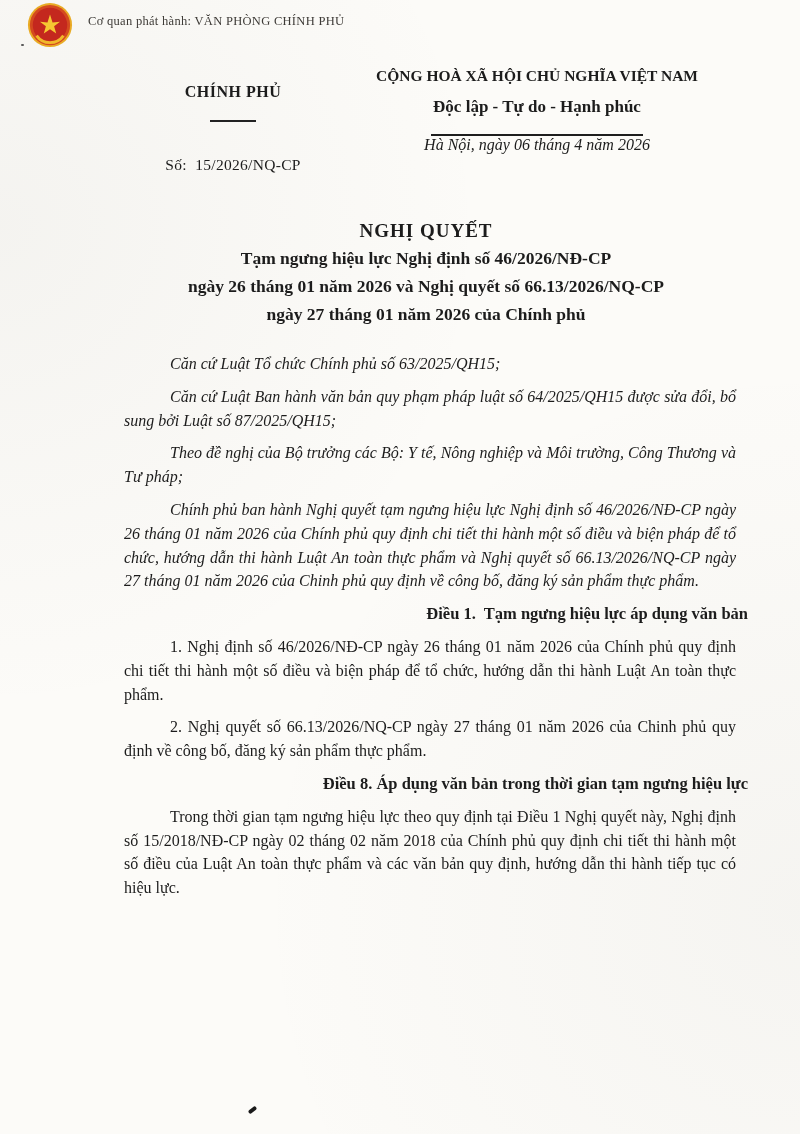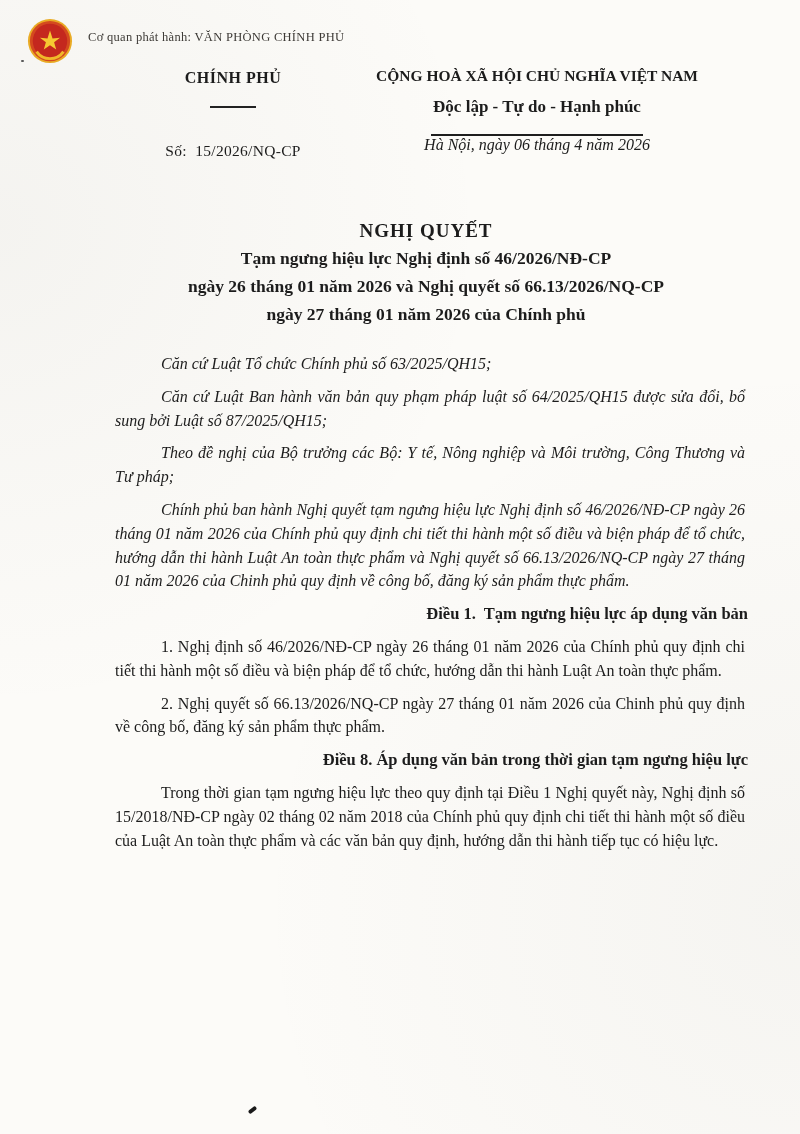--- a/index.html
+++ b/index.html
@@ -11,47 +11,47 @@
     color:#1c1c1c;
   }
   
   .page::before{
     content:"";position:absolute;inset:0;pointer-events:none;
     background:
       radial-gradient(circle at 0% 20%, rgba(120,120,110,0.06), transparent 40%),
       radial-gradient(circle at 100% 80%, rgba(120,120,110,0.05), transparent 45%);
   }
   
-  .scanbar{position:absolute;left:0;top:16px;width:784px;height:52px;}
+  .scanbar{position:absolute;left:0;top:0;width:784px;height:52px;}
   .emblem{position:absolute;left:26px;top:3px;width:48px;height:46px;}
   .scanbar-label{
     position:absolute;left:88px;top:14px;
     font-size:12.5px;color:#3d3a36;letter-spacing:0.3px;white-space:nowrap;
   }
   
-  .hdr-left{position:absolute;left:118px;top:68px;width:230px;text-align:center;}
+  .hdr-left{position:absolute;left:118px;top:82px;width:230px;text-align:center;}
   .issuer{font-weight:bold;font-size:16px;line-height:20px;letter-spacing:0.5px;}
   .issuer-divider{width:46px;height:2px;background:#222;margin:18px auto 0;}
   .doc-number{margin-top:34px;font-size:15.5px;letter-spacing:0.3px;white-space:nowrap;}
   .hdr-right{position:absolute;left:372px;top:66px;width:330px;text-align:center;}
   .national-title{font-weight:bold;font-size:15.5px;line-height:20px;white-space:nowrap;}
   .motto{font-weight:bold;font-size:17px;margin-top:10px;line-height:22px;}
   .motto-divider{width:212px;height:2px;background:#1e1e1e;margin:16px auto 0;}
   .place-date{font-style:italic;font-size:16px;white-space:nowrap;}
   
   .title-block{position:absolute;left:96px;top:218px;width:660px;text-align:center;}
   .doc-type{font-weight:bold;font-size:19px;letter-spacing:1px;line-height:26px;}
   .subject{font-weight:bold;font-size:17.5px;line-height:28px;}
   .subject:first-of-type{margin-top:4px;}
   
   .body{
     position:absolute;left:112px;top:352px;width:636px;
     font-size:16px;line-height:23.8px;text-align:justify;
   }
-  .body p{margin:0 3px 9px;text-indent:46px;}
+  .body p{margin:0 12px 9px;text-indent:46px;}
   .preamble p{font-style:italic;}
   .sec-heading{
     font-weight:bold;font-size:16.5px;text-indent:46px;text-align:right;
     margin:8px 0 9px;
   }
   
   .speck-bottom{
     position:absolute;left:248px;top:1108px;width:9px;height:4px;
     background:#1a1a1a;border-radius:2px;transform:rotate(-38deg);
   }

